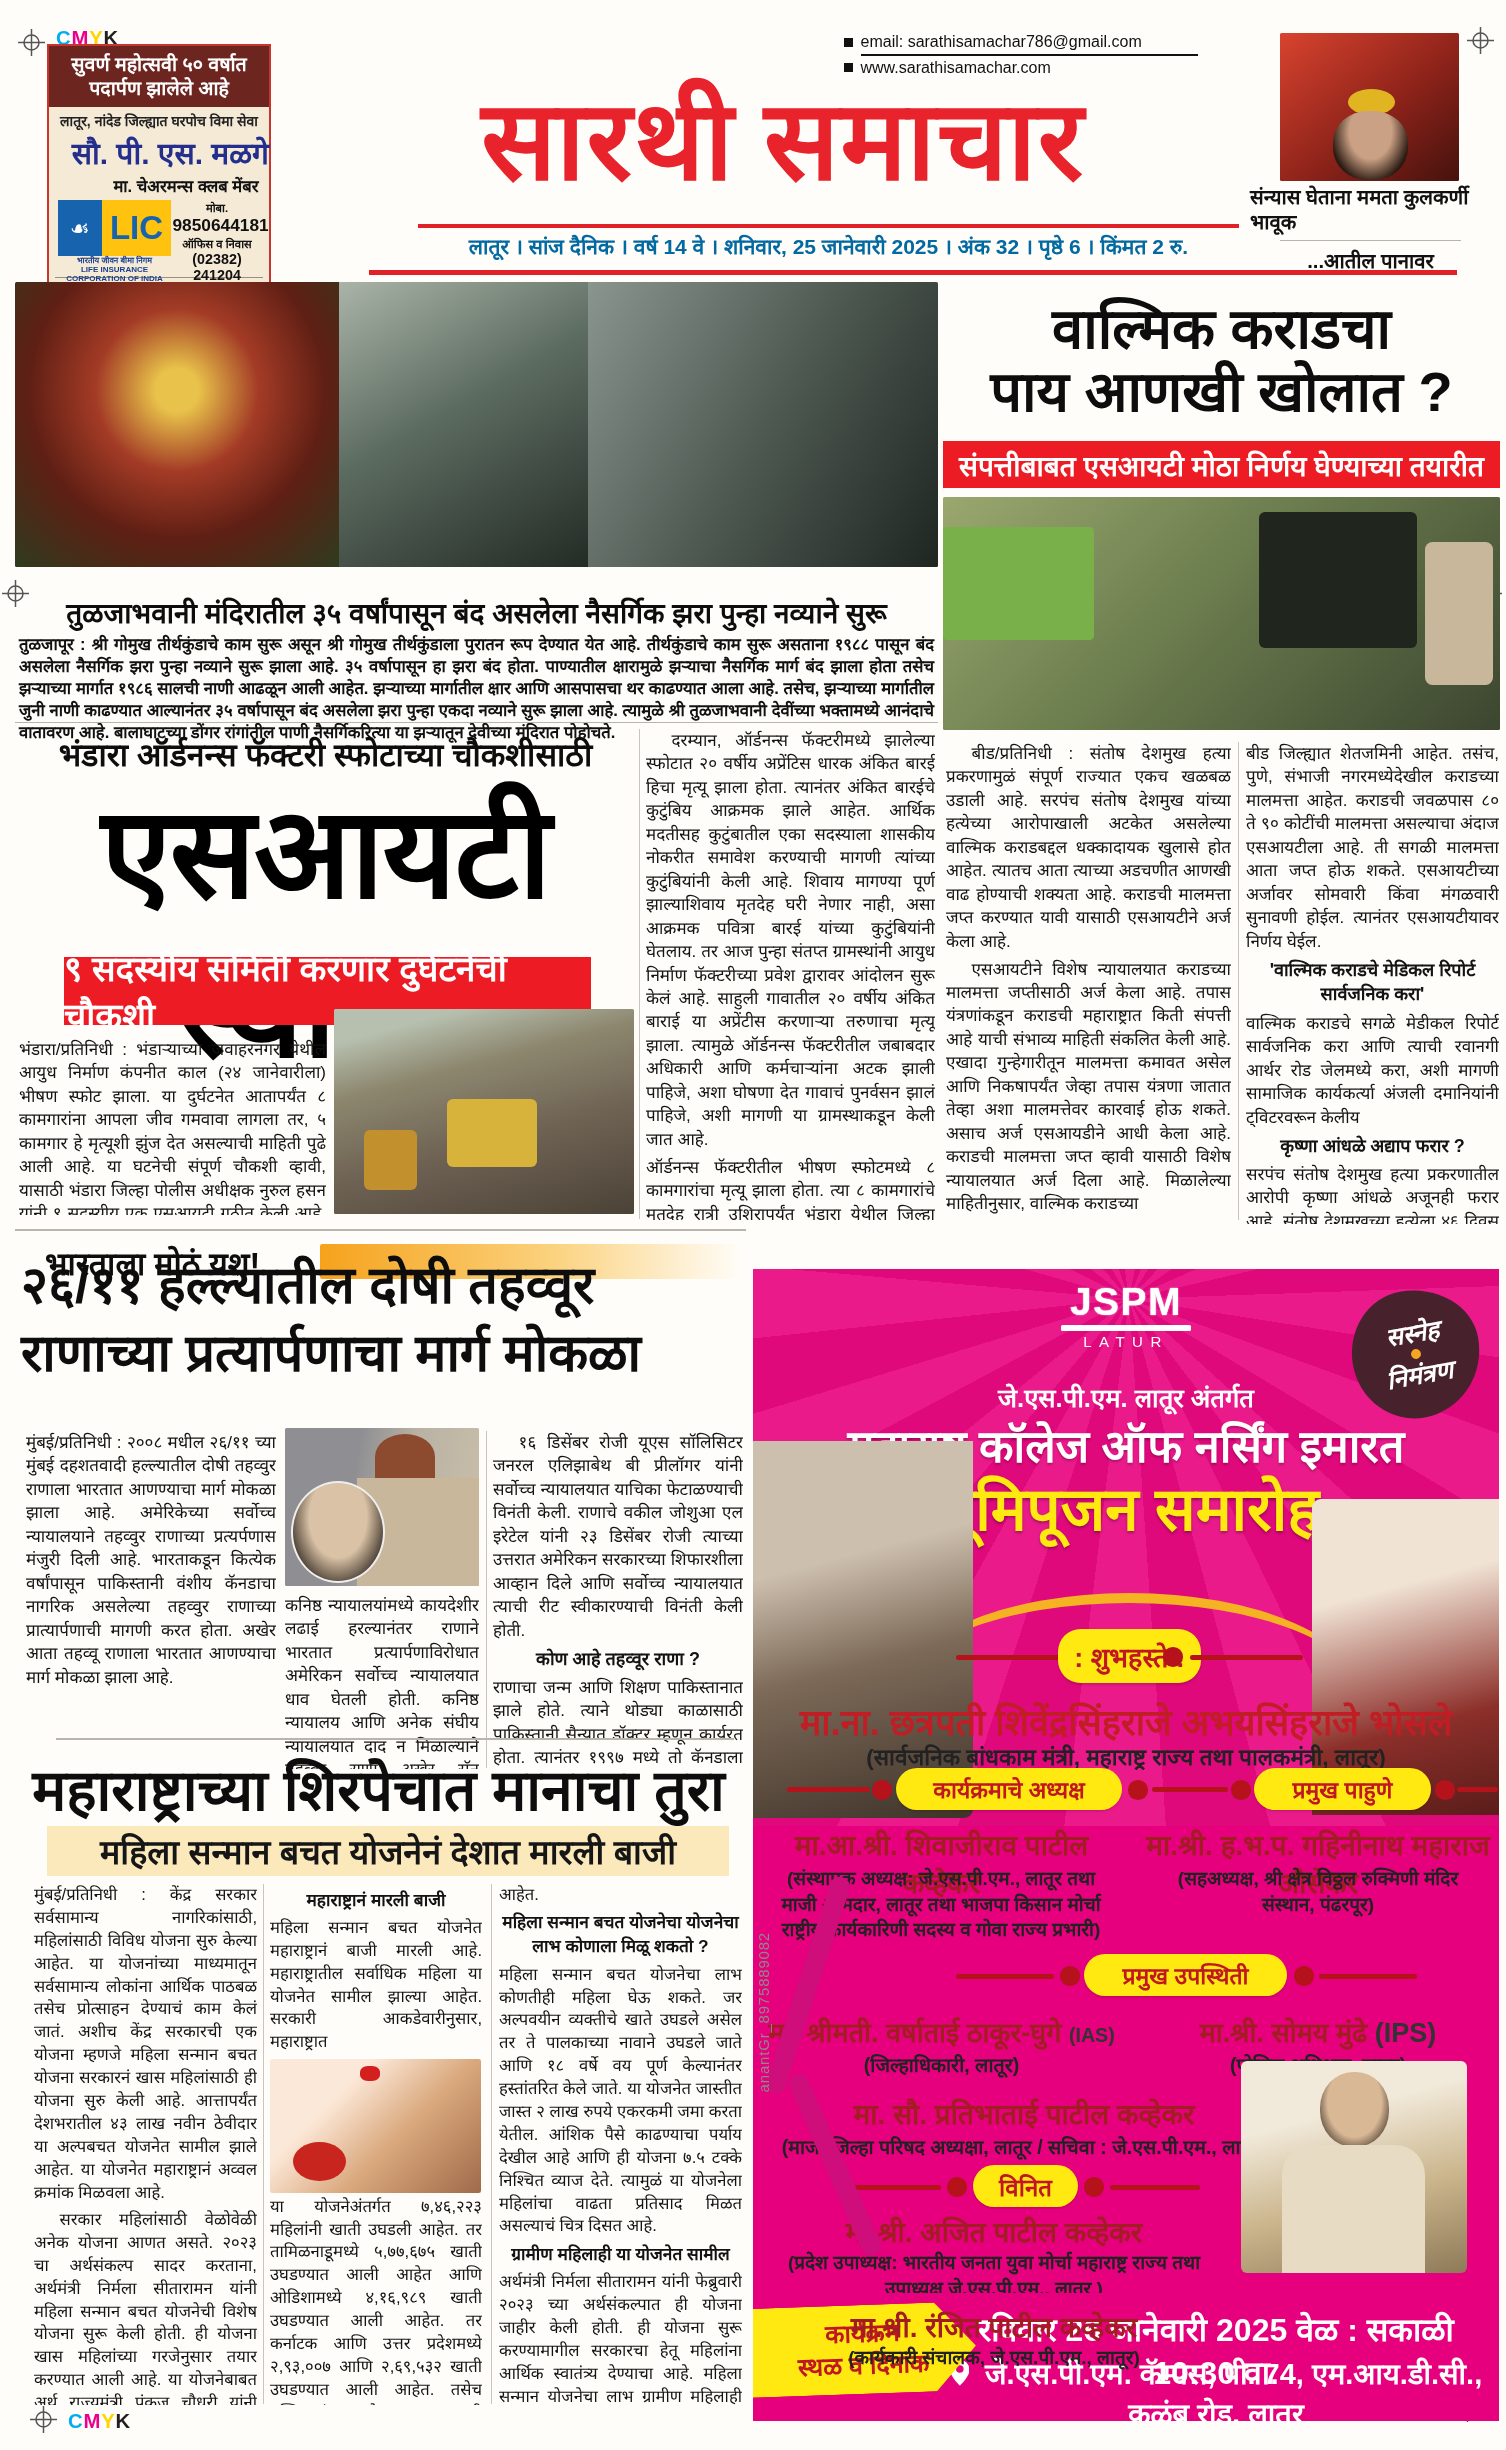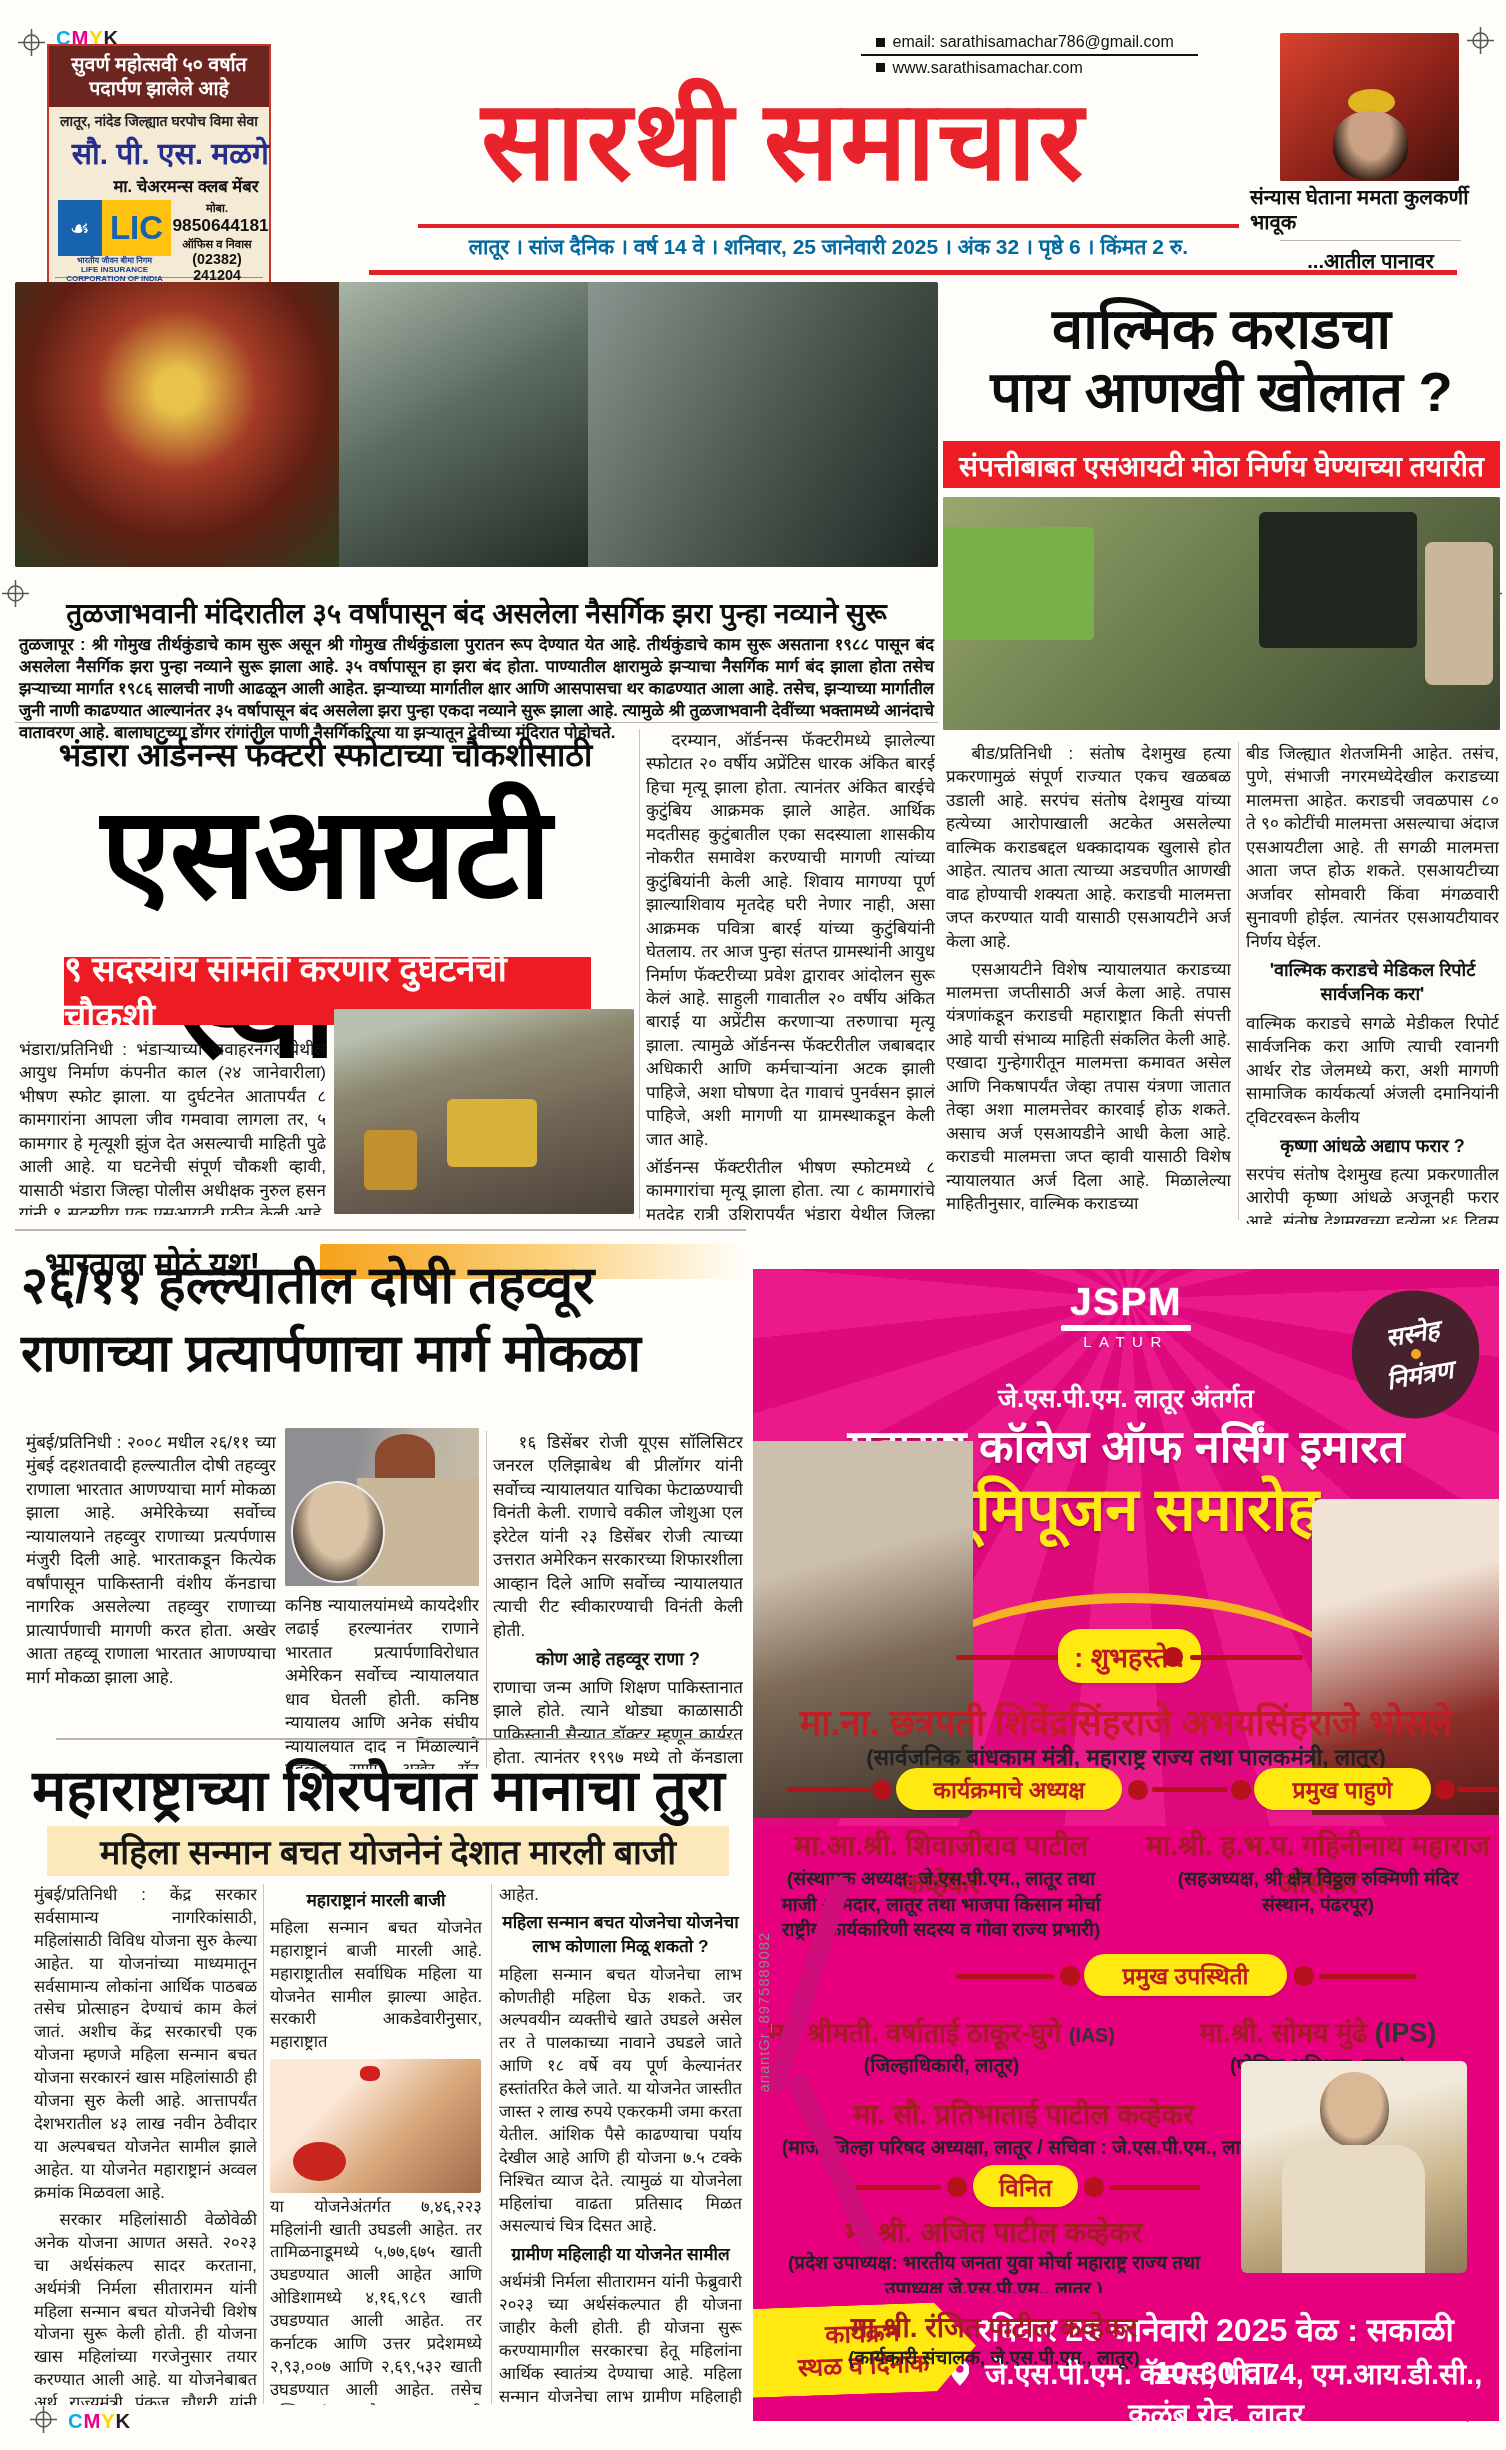--- a/index.html
+++ b/index.html
@@ -33,21 +33,21 @@
   #lic .licblue{width:44px;height:100%;background:#1763ae;display:flex;align-items:center;justify-content:center;color:#fff;font-size:22.6px;}
   #lic .licyellow{flex:1;background:#ffc20e;display:flex;align-items:center;justify-content:center;color:#1763ae;font-weight:bold;font-size:33px;}
   #lic .lichin{position:absolute;left:9px;top:57px;width:113px;font-size:8px;font-weight:bold;color:#1a3f8f;text-align:center;line-height:1.1;}
   #lic .mob{position:absolute;right:7.5px;top:0;width:89px;text-align:center;font-size:11.3px;font-weight:bold;}
   #lic .mobnum{font-size:17.3px;}
   #lic .addr{border-top:1.5px solid #9a8f78;margin:4.5px 6px 0 6px;padding-top:3.8px;font-weight:bold;font-size:14px;text-align:center;line-height:1.3;color:#111;}
   
   #title{left:331px;top:81px;width:904px;text-align:center;color:#e8232b;font-weight:900;
          font-size:111px;line-height:1.1;font-family:"Liberation Serif","DejaVu Serif",serif;letter-spacing:1.5px;}
   #emailblk{left:844px;top:33px;width:354px;font-size:16px;color:#111;}
-  #emailblk .row{display:flex;align-items:center;gap:7.5px;margin-left:32px;}
+  #emailblk .row{display:flex;align-items:center;gap:7.5px;}
   #emailblk .sq{width:9px;height:9px;background:#111;display:inline-block;}
   #emailblk .sep{height:1.5px;background:#111;margin:3px 0 3px 16.6px;}
   #dateline{left:418px;top:232px;width:821px;text-align:center;font-weight:bold;font-size:21px;color:#0369a1;}
   
   #mamta-cap{left:1250px;top:185px;width:241px;text-align:left;font-weight:bold;font-size:20.3px;line-height:1.25;color:#111;}
   #mamta-more{left:1250px;top:246px;width:241px;text-align:center;font-weight:bold;font-size:20.3px;color:#111;}
   
   #karad-h{left:943px;top:298px;width:557px;text-align:center;font-weight:900;font-size:56px;line-height:1.12;color:#0d0d0d;}
   
   #tulja-h{left:15px;top:593px;width:923px;text-align:center;font-weight:bold;font-size:28px;color:#0d0d0d;}

